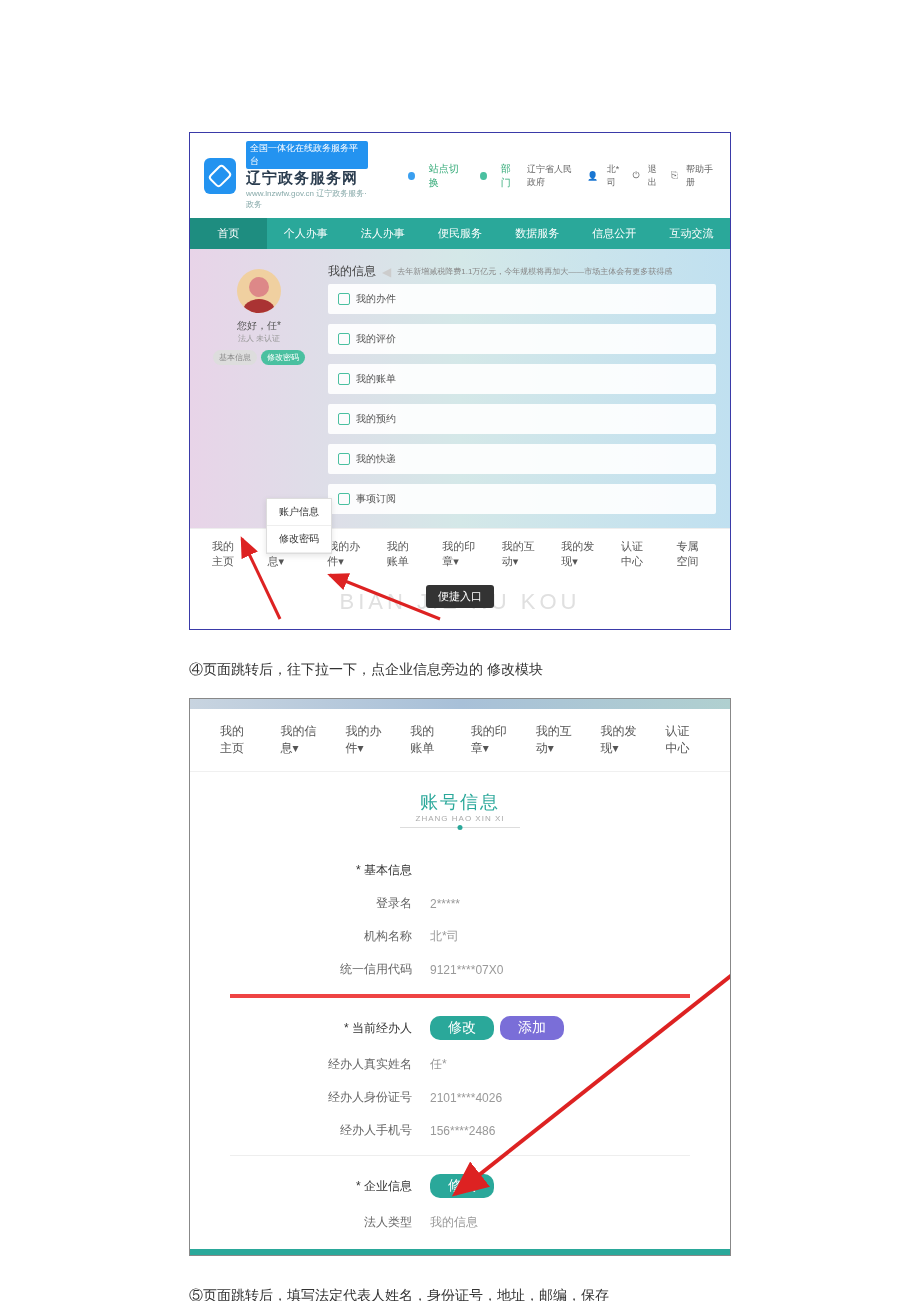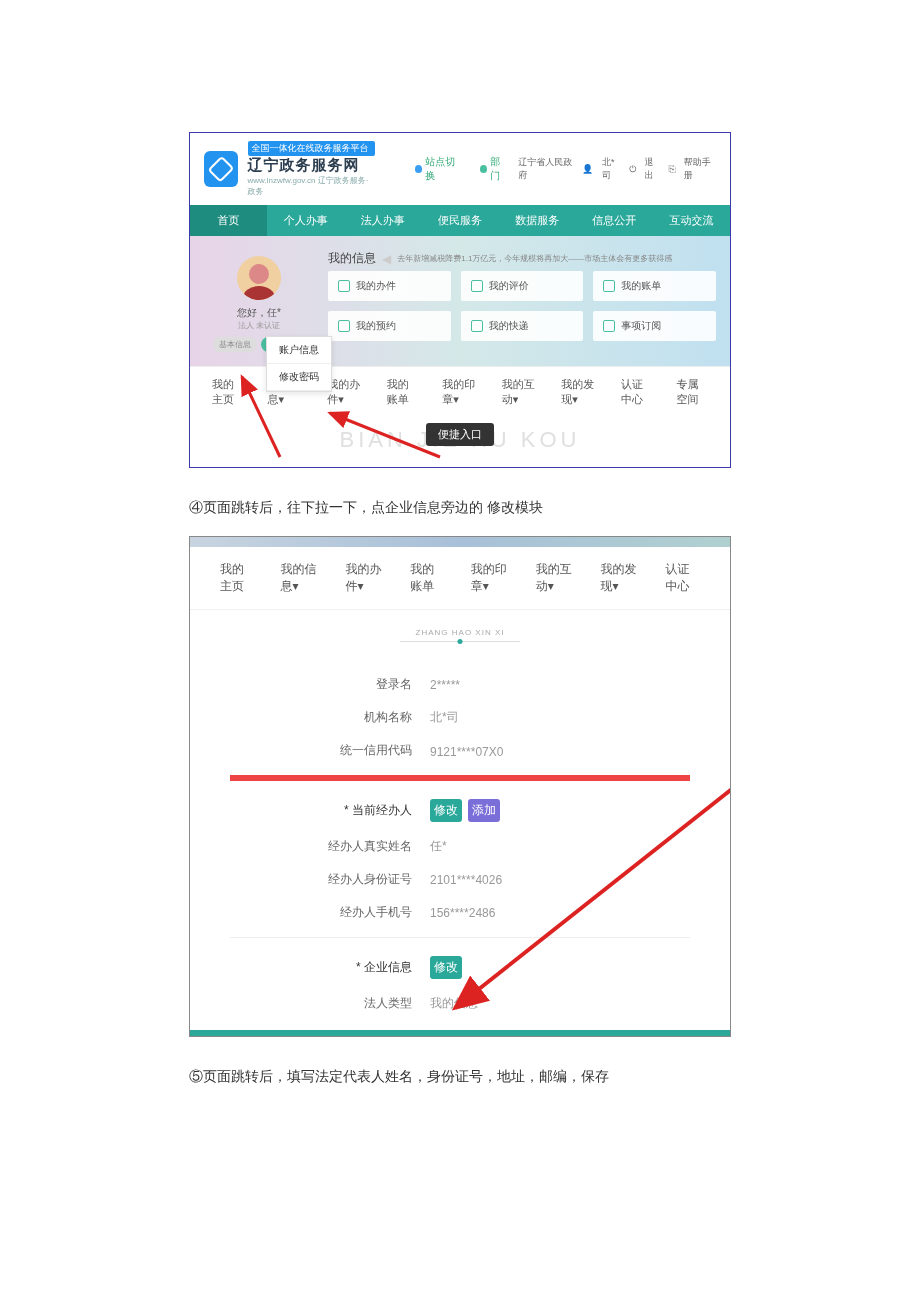--- a/index.html
+++ b/index.html
@@ -9,39 +9,39 @@
   
   .shot1 { border: 1px solid #3a3aa8; background: #fff; position: relative; overflow: hidden; }
   .s1-header { display: flex; align-items: center; padding: 8px 14px; gap: 10px; }
   .s1-logo { width: 36px; height: 36px; background: #2393f0; border-radius: 6px; position: relative; }
   .s1-logo::before { content:""; position:absolute; inset:8px; border:2px solid #fff; transform: rotate(45deg); border-radius:4px; }
   .s1-logoblock { display:flex; flex-direction:column; }
   .s1-banner { background:#2393f0; color:#fff; font-size:9px; padding:1px 4px; border-radius:2px; display:inline-block; }
   .s1-title { font-size: 15px; font-weight: 600; color:#2c3e50; letter-spacing:1px; }
   .s1-sub { font-size: 8px; color:#8aa; }
   .s1-mid { margin-left: 30px; display:flex; gap:18px; font-size:10px; color:#3a7; }
-  .s1-mid span { display:inline-flex; align-items:center; gap:3px; }
+  .s1-mid span { display:inline-flex; align-items:center; gap:14px; }
   .dot-blue { width:8px;height:8px;border-radius:50%;background:#3a9ff0; display:inline-block;}
   .dot-teal { width:8px;height:8px;border-radius:50%;background:#4ac0a0; display:inline-block;}
   .s1-right { margin-left:auto; font-size:9px; color:#666; display:flex; gap:8px; align-items:center; }
   .s1-nav { background:#2aa89a; display:flex; color:#fff; font-size:11px; }
   .s1-nav div { flex:1; text-align:center; padding:8px 0; }
   .s1-nav .active { background:#1e8d80; }
   .s1-body { background: linear-gradient(90deg, #e8d4e8 0%, #d4e8e8 50%, #c0e0f0 100%); padding: 14px; display:flex; gap:14px; position:relative; }
   .s1-profile { width:110px; text-align:center; font-size:10px; color:#555; }
   .avatar { width:44px; height:44px; border-radius:50%; background:#f0d0a0; margin:6px auto; position:relative; overflow:hidden; }
   .avatar::before{content:"";position:absolute;top:8px;left:12px;width:20px;height:20px;border-radius:50%;background:#d88;}
   .avatar::after{content:"";position:absolute;bottom:-10px;left:6px;width:32px;height:24px;border-radius:50% 50% 0 0;background:#a33;}
   .s1-btns { display:flex; gap:4px; justify-content:center; margin-top:6px;}
   .minibtn { font-size:8px; padding:2px 6px; border-radius:8px; background:#4ac0a0; color:#fff; }
   .minibtn.gray { background:#ddd; color:#888; }
   .s1-cards { flex:1; }
   .s1-cards-title { font-size:12px; color:#444; margin-bottom:4px; display:flex; align-items:center; gap:6px;}
   .s1-cards-title .note { font-size:8px; color:#888; }
-  .s1-grid { display:grid; grid-template-columns: repeat(3,1fr); gap:10px; }
+  .s1-grid { display:grid; grid-template-columns: repeat(1,1fr); gap:10px; }
   .s1-card { background:rgba(255,255,255,0.9); padding:8px 10px; font-size:10px; color:#555; border-radius:2px; display:flex; align-items:center; gap:6px;}
   .s1-card .ic { width:12px;height:12px;border:1px solid #4ac0a0; border-radius:2px;}
   .s1-subnav { background:#fff; display:flex; font-size:11px; color:#555; padding:10px 14px; gap:8px; border-top:1px solid #eee;}
   .s1-subnav div { padding:0 8px; }
   .s1-dropdown { position:absolute; left:195px; top:100%; margin-top:-62px; background:#fff; border:1px solid #ddd; font-size:10px; box-shadow:0 2px 6px rgba(0,0,0,0.1);text-align:right;}
   .s1-dropdown div { padding:6px 12px; border-bottom:1px solid #eee;}
   .s1-footer { background:#fff; padding:10px 0 14px; position:relative; }
   .s1-watermark { font-size:22px; color:#e0e0e0; letter-spacing:4px; text-align:center; font-weight:300;}
   .s1-entry { position:absolute; left:50%; top:6px; transform:translateX(-50%); background:#333; color:#fff; font-size:11px; padding:4px 12px; border-radius:3px;}
   
@@ -56,21 +56,21 @@
   .s2-title h3 { font-size:18px; color:#2aa89a; font-weight:500; letter-spacing:2px;}
   .s2-title .pin { font-size:8px; color:#aaa; letter-spacing:1px;}
   .s2-hr { width:120px; height:1px; background:#ddd; margin:4px auto 0; position:relative;}
   .s2-hr::after{content:"";position:absolute;left:50%;top:-2px;width:5px;height:5px;background:#2aa89a;border-radius:50%;transform:translateX(-50%);}
   .s2-form { padding: 20px 40px 10px; position:relative;}
   .s2-row { display:flex; align-items:center; padding:8px 0; font-size:12px; }
   .s2-label { width:200px; text-align:right; color:#666; padding-right:18px;}
   .s2-val { color:#999; }
   .s2-star { color:#333; }
   .s2-sechead { display:flex; align-items:center;}
-  .btn-sm { font-size:12px; padding:3px 4px; border-radius:3px; color:#fff; margin-right:6px;}
+  .btn-sm { font-size:14px; padding:3px 18px; border-radius:10px; color:#fff; margin-right:6px;}
   .btn-teal { background:#2aa89a;}
   .btn-purple { background:#7a6ed8;}
   .s2-arrow { position:absolute; pointer-events:none;}
   .s2-bottombar { height:6px; background:#2aa89a;}
   
   svg.arrow { overflow:visible; }
 </style>
 </head>
 <body>
 
@@ -204,33 +204,37 @@
     <div>我的主页</div>
     <div>我的信息▾</div>
     <div>我的办件▾</div>
     <div>我的账单</div>
     <div>我的印章▾</div>
     <div>我的互动▾</div>
     <div>我的发现▾</div>
     <div>认证中心</div>
   </div>
   <div class="s2-title">
+    <h3>账号信息</h3>
     <div class="pin">ZHANG HAO XIN XI</div>
     <div class="s2-hr"></div>
   </div>
   <div class="s2-form">
+    <div class="s2-row s2-sechead">
+      <div class="s2-label s2-star">* <span>基本信息</span></div>
+    </div>
     <div class="s2-row">
       <div class="s2-label">登录名</div>
       <div class="s2-val">2*****</div>
     </div>
     <div class="s2-row">
       <div class="s2-label">机构名称</div>
       <div class="s2-val">北*司</div>
     </div>
-    <div class="s2-row" style="border-bottom:6px solid #ef4444; padding-bottom:16px;align-items:flex-end;">
+    <div class="s2-row" style="border-bottom:4px solid #ef4444; padding-bottom:16px;">
       <div class="s2-label">统一信用代码</div>
       <div class="s2-val">9121****07X0</div>
     </div>
 
     <div class="s2-row s2-sechead" style="margin-top:10px;">
       <div class="s2-label s2-star">* <span>当前经办人</span></div>
       <span class="btn-sm btn-teal">修改</span>
       <span class="btn-sm btn-purple">添加</span>
     </div>
     <div class="s2-row">

